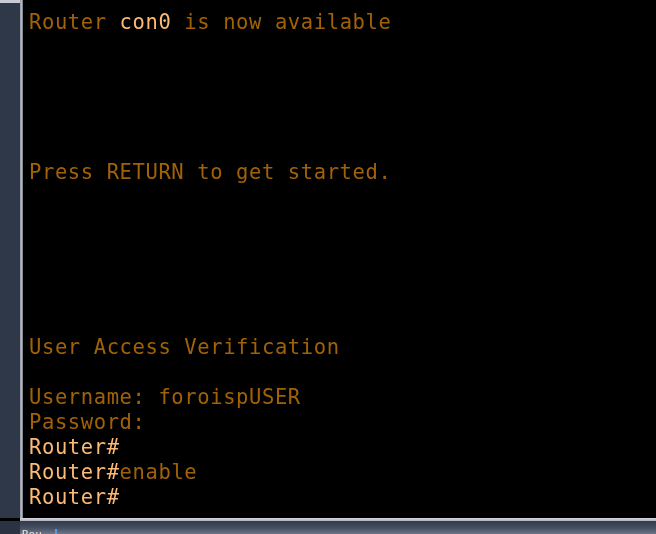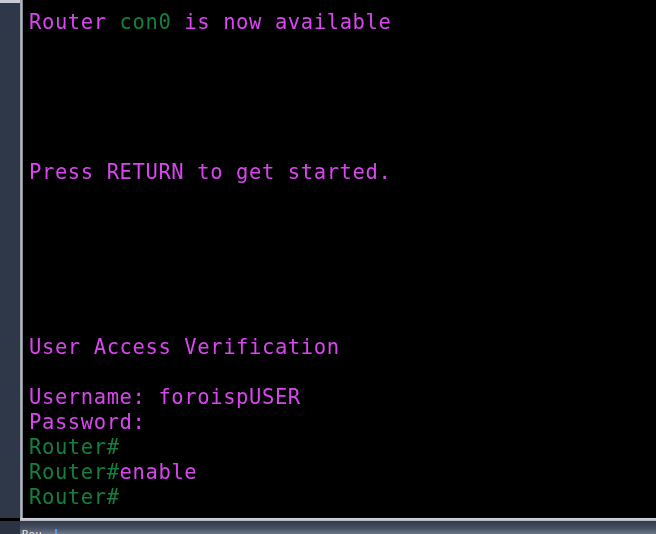--- a/index.html
+++ b/index.html
@@ -78,22 +78,22 @@
     white-space: pre;
     color: #f2f2f2;
   }
   .term-line {
     min-height: 25px;
     white-space: pre;
   }
   .term-line.blank {
     color: transparent;
   }
-  .seg-white { color: #d946ef; margin-top: 12px; }
-  .seg-blue  { color: #15803d; }
+  .seg-white { color: #a16207; margin-top: 12px; }
+  .seg-blue  { color: #fdba74; }
 
   
   #terminal-bottom-border {
     position: absolute;
     left: 20px;
     top: 518px;
     right: 0;
     height: 3px;
     background: linear-gradient(to bottom, #d5d8df 0%, #aeb2bb 100%);
     z-index: 6;

